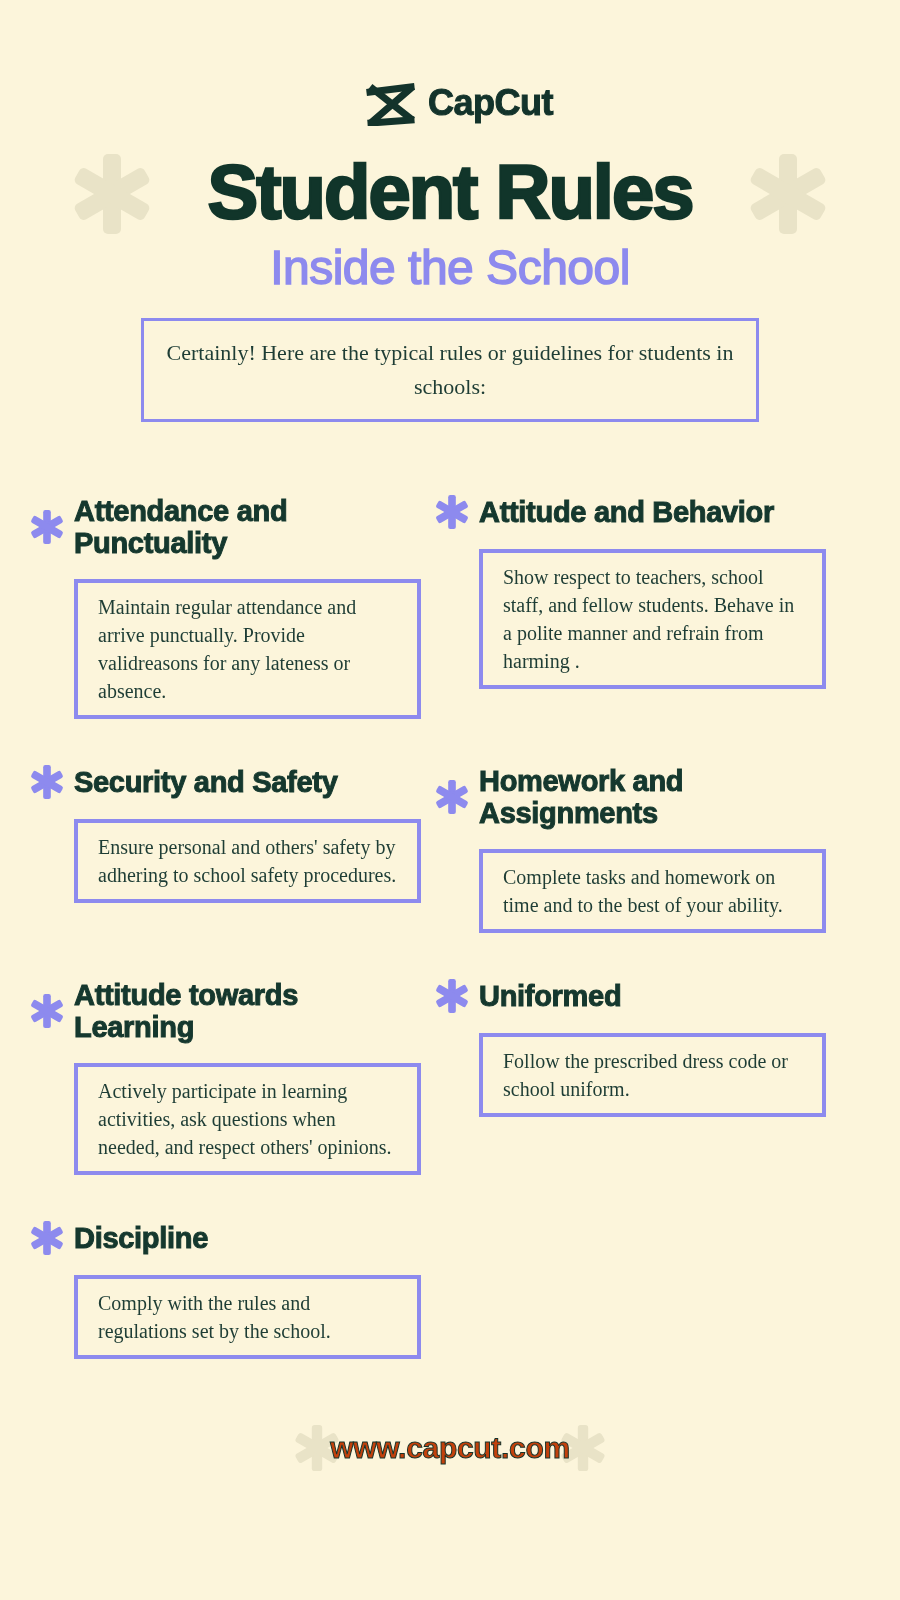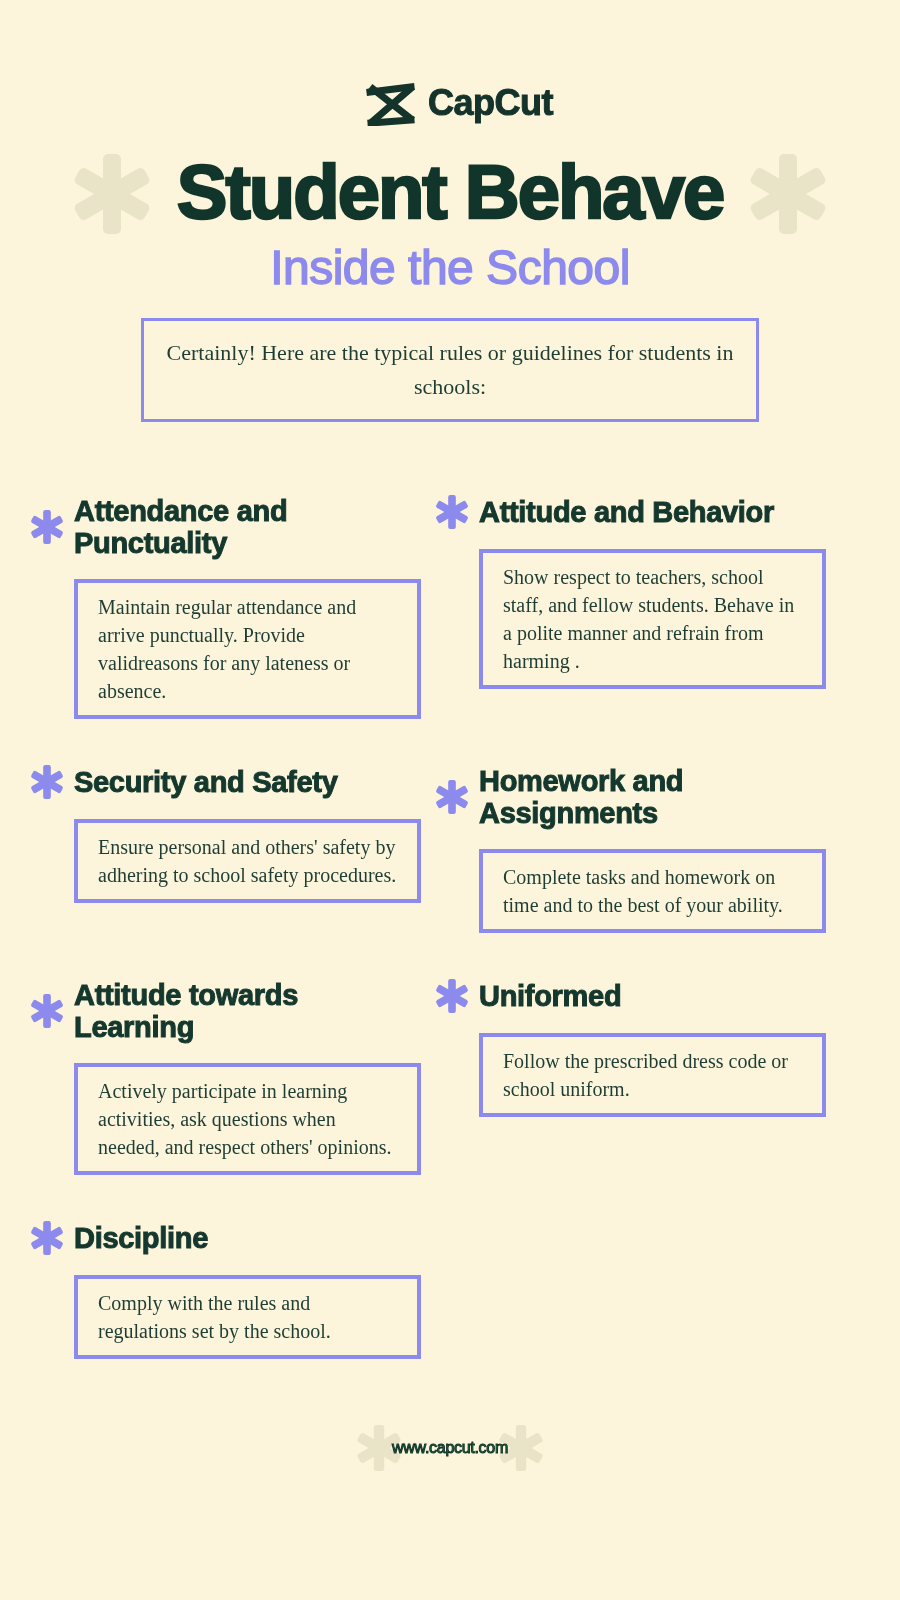--- a/index.html
+++ b/index.html
@@ -60,21 +60,21 @@
   .card p {
     font-family:"Liberation Serif", serif; font-size:20px; line-height:28px; color:#1E3D35;
   }
 
   
   .footer { margin-top:20px; display:flex; justify-content:center; align-items:center; }
   .footer .ast { width:46px; height:46px; color:#E9E3C7; }
   .footer .ast.l { margin-right:-10px; }
   .footer .ast.r { margin-left:-10px; }
   .footer .url {
-    position:relative; z-index:1; font-size:16px; font-weight:normal; color:#15803d;
+    position:relative; z-index:1; font-size:30px; font-weight:bold; color:#c2410c;
     -webkit-text-stroke:1px #143229; letter-spacing:-0.3px;
   }
   .defs { position:absolute; width:0; height:0; overflow:hidden; }
 </style>
 </head>
 <body>
 
 <svg class="defs" aria-hidden="true">
   <symbol id="ast" viewBox="0 0 40 40">
     <g fill="currentColor">
@@ -96,21 +96,21 @@
         <path d="M45 40 L5 43"></path>
       </svg>
     </span>
     <span class="brand-text">CapCut</span>
   </header>
 
   <div class="title-wrap">
     <svg class="ast big left">
         <use href="#ast"></use>
       </svg>
-    <h1>Student Behave</h1>
+    <h1>Student Rules</h1>
     <svg class="ast big right">
         <use href="#ast"></use>
       </svg>
   </div>
   <h2 class="subtitle">Inside the School</h2>
 
   <div class="intro">
     <p>Certainly! Here are the typical rules or guidelines for students in schools:</p>
   </div>
 

